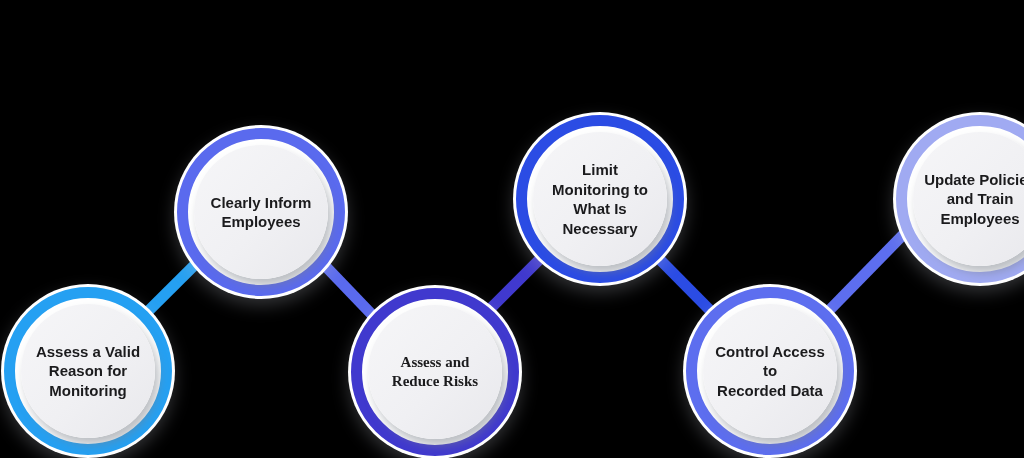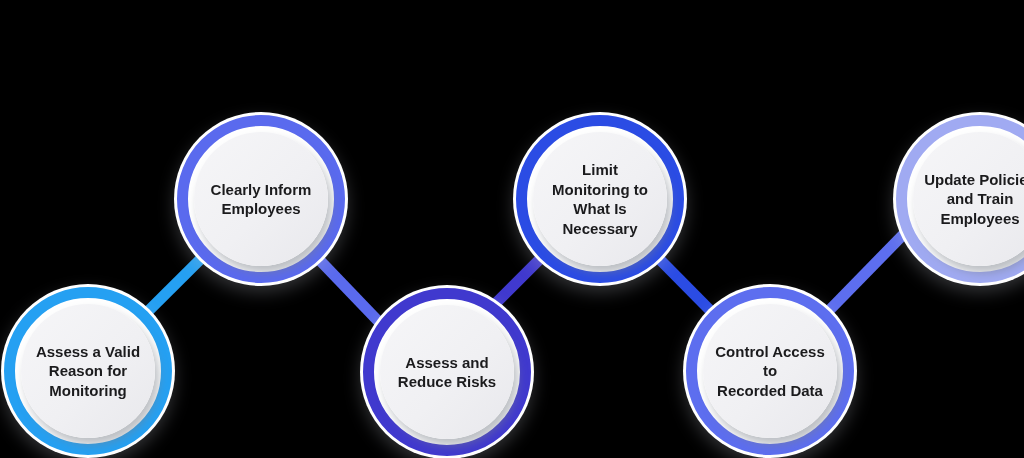--- a/index.html
+++ b/index.html
@@ -67,27 +67,27 @@
     <line x1="770" y1="371" x2="938" y2="199" stroke-width="11" stroke="#5D6EEF"></line>
   </svg>
 
   <div class="node" style="left: 4px; top: 287px; border-color: rgb(37, 160, 242);">
     <div class="inner"></div>
     <div class="label">Assess a Valid
 Reason for
 Monitoring</div>
   </div>
 
-  <div class="node" style="left: 177px; top: 115px; border-color: rgb(90, 106, 238);">
+  <div class="node" style="left: 177px; top: 128px; border-color: rgb(90, 106, 238);">
     <div class="inner"></div>
     <div class="label">Clearly Inform
 Employees</div>
   </div>
 
-  <div class="node" style="left: 363px; top: 288px; border-color: rgb(64, 57, 206);">
+  <div class="node" style="left: 351px; top: 288px; border-color: rgb(64, 57, 206); font-family: Liberation Serif, serif;">
     <div class="inner"></div>
     <div class="label">Assess and
 Reduce Risks</div>
   </div>
 
   <div class="node" style="left: 686px; top: 287px; border-color: rgb(93, 110, 239);">
     <div class="inner"></div>
     <div class="label">Control Access
 to
 Recorded Data</div>

